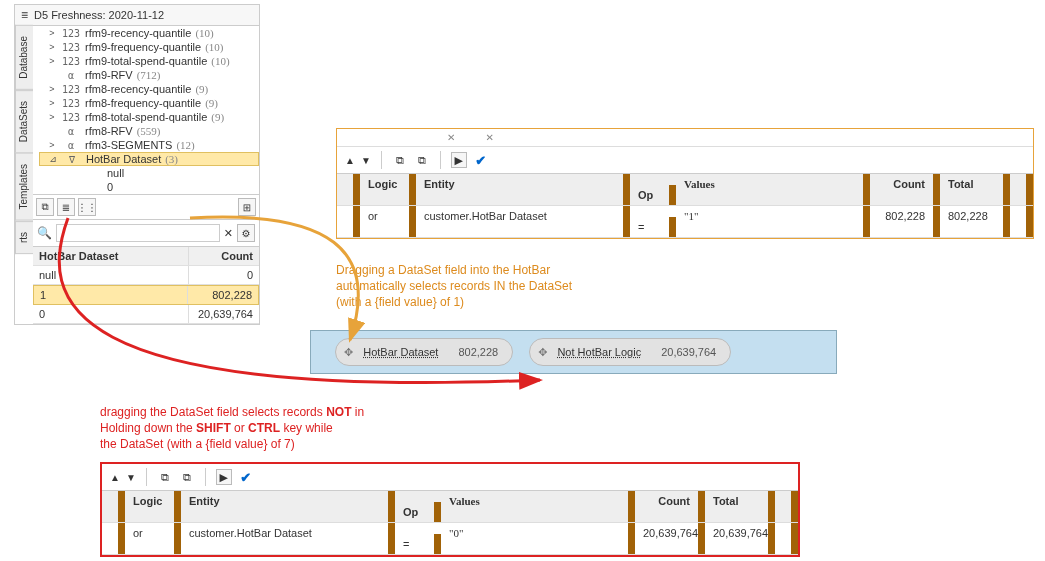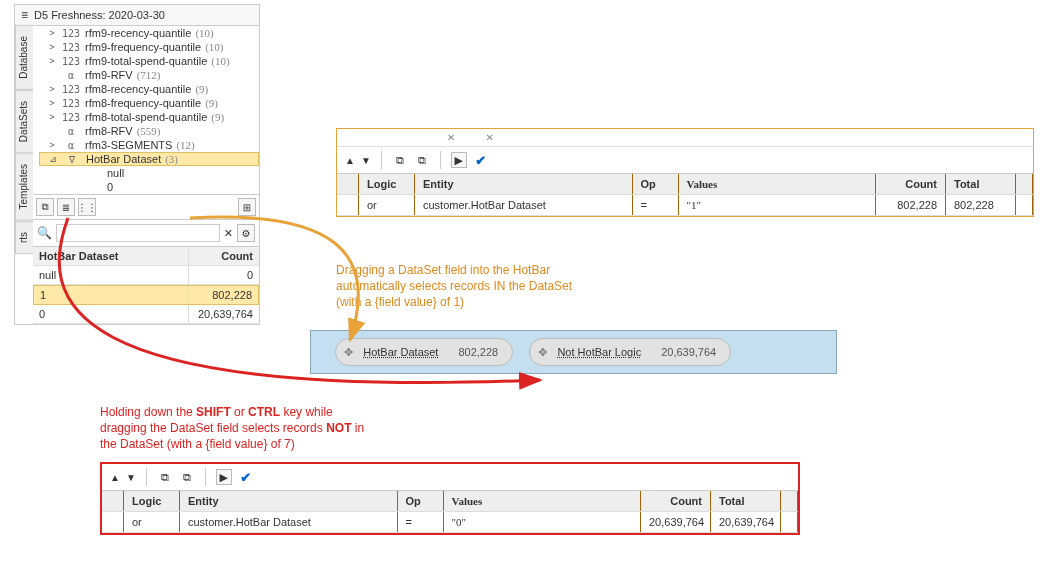--- a/index.html
+++ b/index.html
@@ -91,25 +91,25 @@
   .qbar .tri { font-size: 10px; }
   .qbar .sep { width: 1px; height: 18px; background: #ccc; margin: 0 4px; }
   .copy-icon, .play-icon, .check-icon {
     width: 16px; height: 16px; display: flex; align-items: center; justify-content: center;
     font-size: 11px; cursor: pointer;
   }
   .play-icon { border: 1px solid #bbb; background: #f6f6f6; }
   .check-icon { color: #0066cc; font-weight: bold; font-size: 13px; }
   .qgrid-head, .qgrid-row { display: flex; font-size: 11px; border-bottom: 1px solid #ddd;}
   .qgrid-head { background: #eee; font-weight: 600; }
-  .qgrid-head > div, .qgrid-row > div { padding: 4px 8px; border-right: 1px solid #a16207; overflow: hidden;}
+  .qgrid-head > div, .qgrid-row > div { padding: 4px 8px; border-right: 7px solid #a16207; overflow: hidden;}
   .qc-exp { width: 22px; }
   .qc-logic { width: 56px; }
   .qc-entity { flex: 1 1 140px; }
-  .qc-op { width: 46px; }
+  .qc-op { width: 46px; margin-top: 11px; }
   .qc-values { flex: 1 1 120px; font-family: Liberation Serif, serif; }
   .qc-count { width: 70px; text-align: right;}
   .qc-total { width: 70px; text-align: left;}
   .qc-end { width: 16px; border-right: none; }
 
   
   .hotbar {
     position: absolute; left: 310px; top: 330px; width: 527px; height: 44px;
     background: #c4dff0; border: 1px solid #8ab; display: flex; align-items: center;
     gap: 16px; padding: 0 24px;
@@ -137,21 +137,21 @@
   }
 
   .db-ico { font-size: 12px; }
 </style>
 </head>
 <body>
 
 <div class="left-panel">
   <div class="panel-title">
     <span class="db-ico">≡</span>
-    <span>D5 Freshness: 2020-03-30</span>
+    <span>D5 Freshness: 2020-11-12</span>
   </div>
 
   <div class="side-tabs" style="position:absolute;left:0;top:20px;">
     <div class="side-tab">Database</div>
     <div class="side-tab">DataSets</div>
     <div class="side-tab">Templates</div>
     <div class="side-tab">rts</div>
   </div>
 
   <div class="tree" id="tree">
@@ -320,24 +320,24 @@
 </div>
 
 <div class="anno orange" style="left:336px; top:262px; width:300px">
   <div>Dragging a DataSet field into the HotBar</div>
   <div>automatically selects records IN the DataSet</div>
   <div>(with a {field value} of 1)</div>
 </div>
 
 <div class="anno red" style="left:100px; top:404px; width:340px">
   <div>
+    <span>dragging the DataSet field selects records </span><b>NOT</b><span> in</span>
+  </div>
+  <div>
     <span>Holding down the </span><b>SHIFT</b><span> or </span><b>CTRL</b><span> key while</span>
-  </div>
-  <div>
-    <span>dragging the DataSet field selects records </span><b>NOT</b><span> in</span>
   </div>
   <div>the DataSet (with a {field value} of 7)</div>
 </div>
 
 <div class="qpanel red">
   <div class="qbar">
     <span class="tri">▲</span>
     <span class="tri">▼</span>
     <span class="sep"></span>
     <span class="copy-icon">⧉</span>

